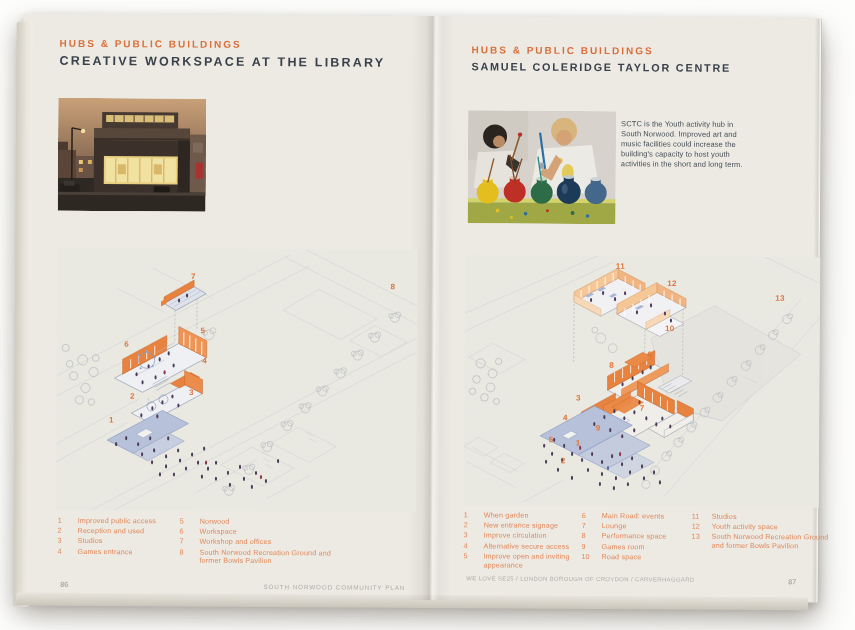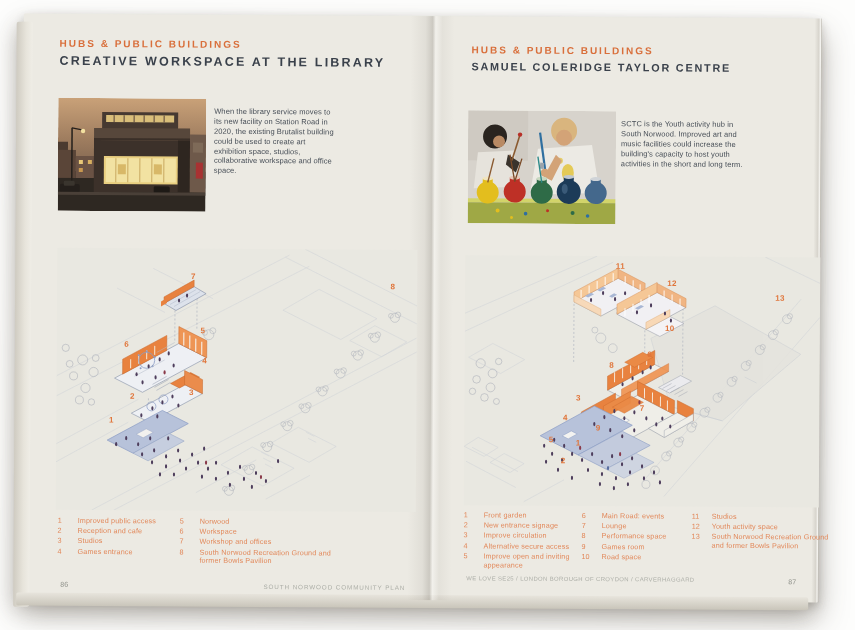--- a/index.html
+++ b/index.html
@@ -115,21 +115,20 @@
       <path d="M14,30 L14,94" stroke="#241F1B" stroke-width="1.5"></path>
       <path d="M14,30 L24,32" stroke="#241F1B" stroke-width="1.2"></path>
       <circle cx="25" cy="33" r="2.2" fill="#F2E0A0"></circle>
       <rect x="2" y="86" width="20" height="9" rx="2" fill="#241F1B"></rect>
       <rect x="6" y="83" width="11" height="5" rx="1.5" fill="#3A352E"></rect>
       <rect x="96" y="88" width="16" height="7" rx="1.5" fill="#1E1A16"></rect>
       <rect x="0" y="94" width="148" height="3" fill="#4A4038"></rect>
     </svg>
   </div>
 
-  <div class="abs body-text lp-body">When the library service moves to its new facility on Station Road in 2020, the existing Brutalist building could be used to create art exhibition space, studios, collaborative workspace and office space.</div>
 
   <div class="abs panel lp-panel">
     <svg viewBox="0 0 360 262">
 
       <g stroke="#CDD1D7" stroke-width="0.55" fill="none" opacity="0.9">
         <path d="M0,128 L232,6"></path>
           <path d="M0,148 L252,17"></path>
         <path d="M228,8 L360,74"></path>
           <path d="M248,0 L360,56"></path>
         <path d="M36,262 L360,88"></path>
@@ -299,21 +298,21 @@
     </div>
 
   <div class="abs legend lp-legend">
       <div class="legend-col">
         <div class="legend-row">
           <span>1</span>
           <span>Improved public access</span>
         </div>
         <div class="legend-row">
           <span>2</span>
-          <span>Reception and cafe</span>
+          <span>Reception and used</span>
         </div>
         <div class="legend-row">
           <span>3</span>
           <span>Studios</span>
         </div>
         <div class="legend-row">
           <span>4</span>
           <span>Games entrance</span>
         </div>
       </div>
@@ -584,21 +583,21 @@
       <span class="dnum" style="left: 57.7%; top: 28.8%;">10</span>
       <span class="dnum" style="left: 43.7%; top: 4%;">11</span>
       <span class="dnum" style="left: 58.3%; top: 10.8%;">12</span>
       <span class="dnum" style="left: 88.7%; top: 16.4%;">13</span>
     </div>
 
   <div class="abs legend rp-legend">
       <div class="legend-col">
         <div class="legend-row">
           <span>1</span>
-          <span>Front garden</span>
+          <span>When garden</span>
         </div>
         <div class="legend-row">
           <span>2</span>
           <span>New entrance signage</span>
         </div>
         <div class="legend-row">
           <span>3</span>
           <span>Improve circulation</span>
         </div>
         <div class="legend-row">

